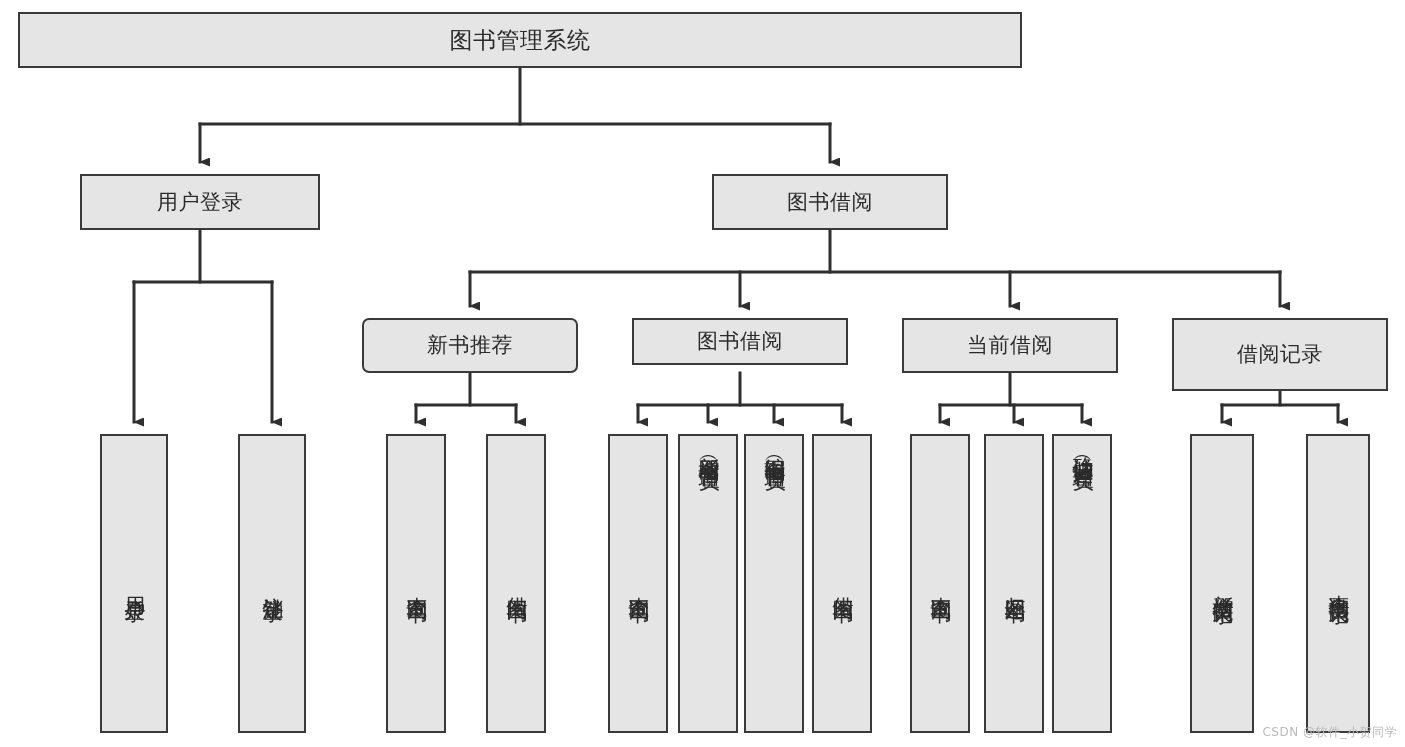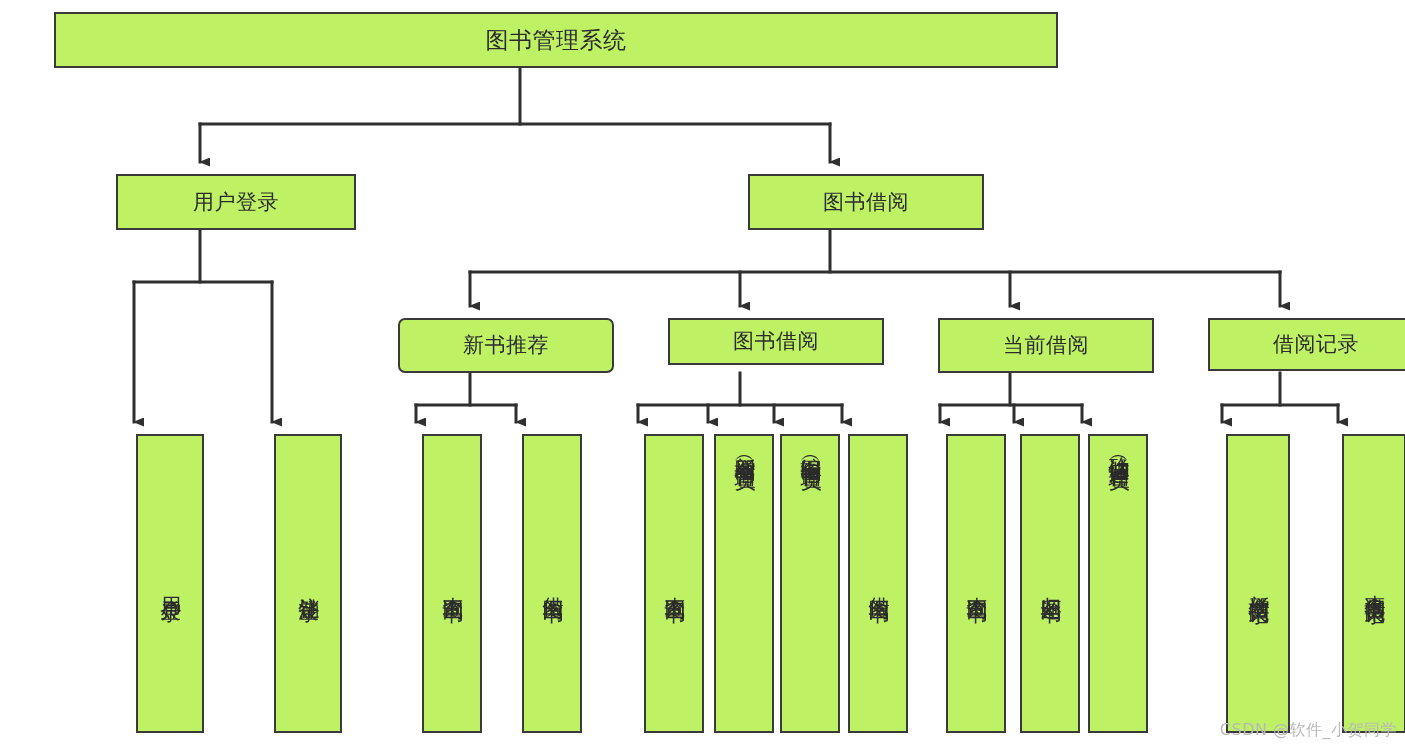--- a/index.html
+++ b/index.html
@@ -21,27 +21,26 @@
   #flow-svg {
     position: absolute;
     left: 0;
     top: 0;
     width: 1405px;
     height: 747px;
   }
   .node-box {
     position: absolute;
     box-sizing: border-box;
-    background: #bef264;
+    background: #e5e5e5;
     border: 2px solid #3a3a3a;
     display: flex;
     align-items: center;
     justify-content: center;
     overflow: hidden;
-    margin-left: 36px;
   }
   .node-label-h {
     color: #2b2b2b;
     font-size: 21px;
     line-height: 1.15;
     letter-spacing: 0.5px;
     white-space: nowrap;
     text-align: center;
   }
   .node-box.root .node-label-h { font-size: 23px; }
@@ -66,21 +65,21 @@
   .leaf-inner.top-aligned {
     align-items: flex-start;
     padding-top: 4px;
     box-sizing: border-box;
   }
   #watermark {
     position: absolute;
     right: 8px;
     bottom: 6px;
     color: #b9b9b9;
-    font-size: 16px;
+    font-size: 12px;
     letter-spacing: 0.5px;
     user-select: none;
     white-space: nowrap;
   }
 </style>
 </head>
 <body>
 
 <div id="diagram-root">
 
@@ -150,21 +149,21 @@
 
   <div class="node-box level2" style="left: 362px; top: 318px; width: 216px; height: 55px; border-radius: 7px;">
     <span class="node-label-h">新书推荐</span>
   </div>
   <div class="node-box level2" style="left: 632px; top: 318px; width: 216px; height: 47px;">
     <span class="node-label-h">图书借阅</span>
   </div>
   <div class="node-box level2" style="left: 902px; top: 318px; width: 216px; height: 55px; justify-content: center;">
     <span class="node-label-h">当前借阅</span>
   </div>
-  <div class="node-box level2" style="left: 1172px; top: 318px; width: 216px; height: 53px;">
+  <div class="node-box level2" style="left: 1172px; top: 318px; width: 216px; height: 73px;">
     <span class="node-label-h">借阅记录</span>
   </div>
 
   <div class="node-box" style="left: 100px; top: 434px; width: 68px; height: 299px;">
     <div class="leaf-inner">
       <span class="node-label-v">用户登录</span>
     </div>
   </div>
   <div class="node-box" style="left: 238px; top: 434px; width: 68px; height: 299px;">
     <div class="leaf-inner">

